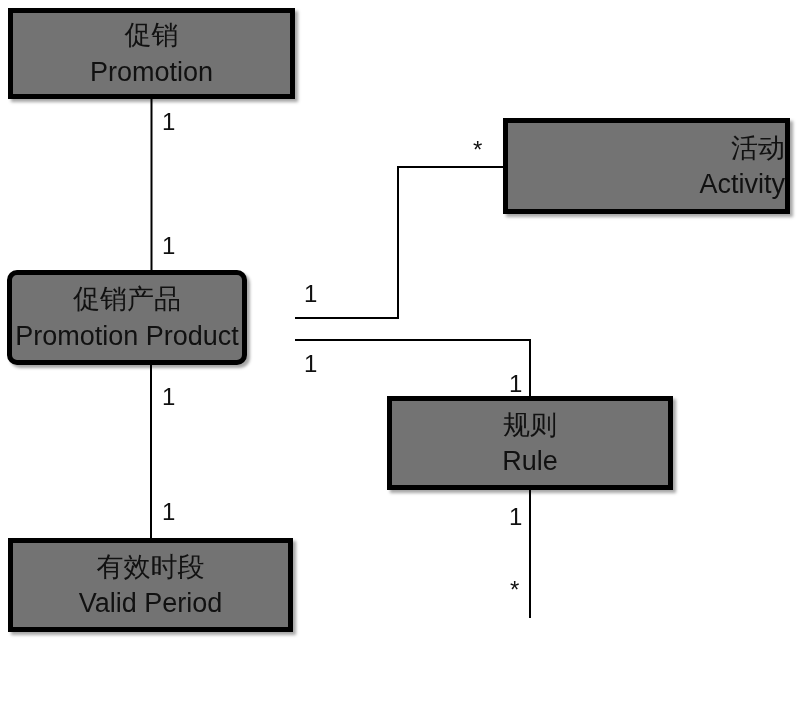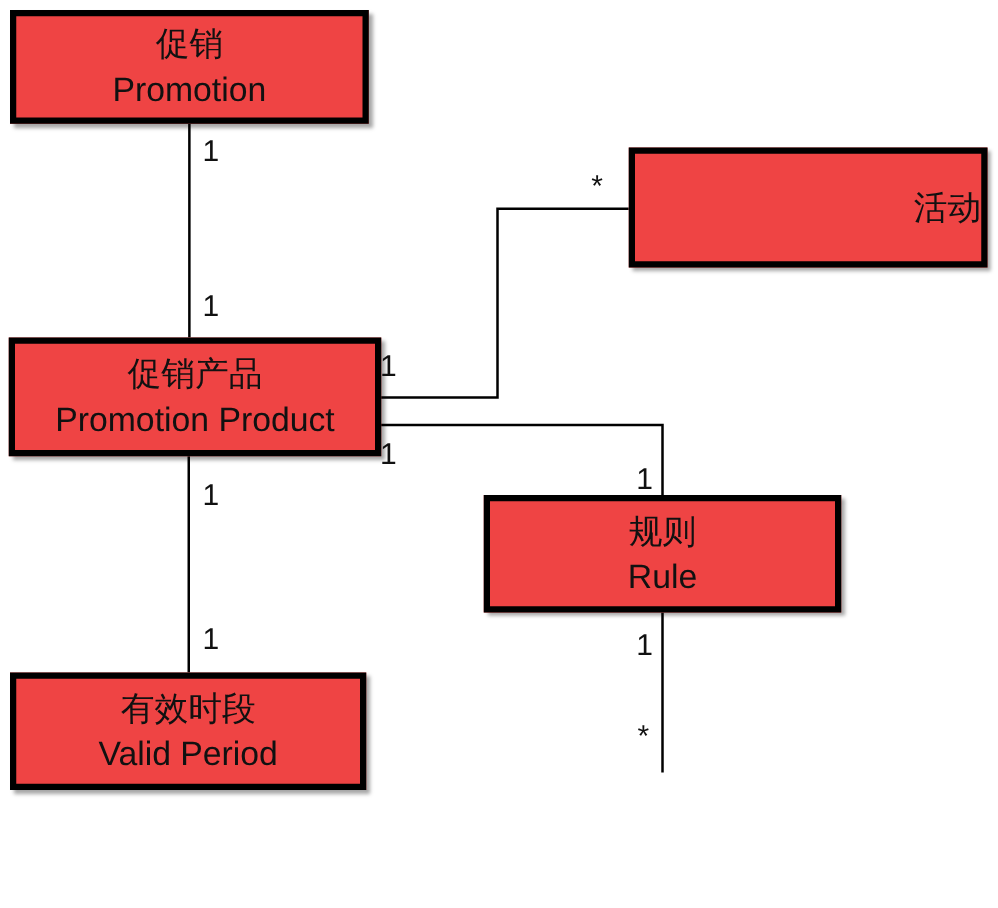--- a/index.html
+++ b/index.html
@@ -23,21 +23,21 @@
     height: 726px;
   }
   .connectors path {
     fill: none;
     stroke: #000000;
     stroke-width: 2;
   }
   .node {
     position: absolute;
     box-sizing: border-box;
-    background: #ef4444;
+    background: #737373;
     border: 5px solid #000000;
     box-shadow: 3px 3px 3px rgba(0,0,0,0.35);
     display: flex;
     flex-direction: column;
     align-items: center;
     justify-content: center;
     text-align: center;
     color: #111111;
     font-size: 27px;
     line-height: 1.35;
@@ -63,23 +63,24 @@
     <path d="M530 490 L530 618"></path>
   </svg>
 
   <div class="node" style="left:8px; top:8px; width:287px; height:91px;">
     <div>促销</div>
     <div>Promotion</div>
   </div>
 
   <div class="node" style="left:503px; top:118px; width:287px; height:96px;align-items:flex-end;">
     <div>活动</div>
+    <div>Activity</div>
   </div>
 
-  <div class="node" style="left:7px; top:270px; width:298px; height:95px;">
+  <div class="node" style="left:7px; top:270px; width:240px; height:95px;border-radius:10px;">
     <div>促销产品</div>
     <div>Promotion Product</div>
   </div>
 
   <div class="node" style="left:387px; top:396px; width:286px; height:94px;text-align:center;">
     <div>规则</div>
     <div>Rule</div>
   </div>
 
   <div class="node" style="left:8px; top:538px; width:285px; height:94px;">

